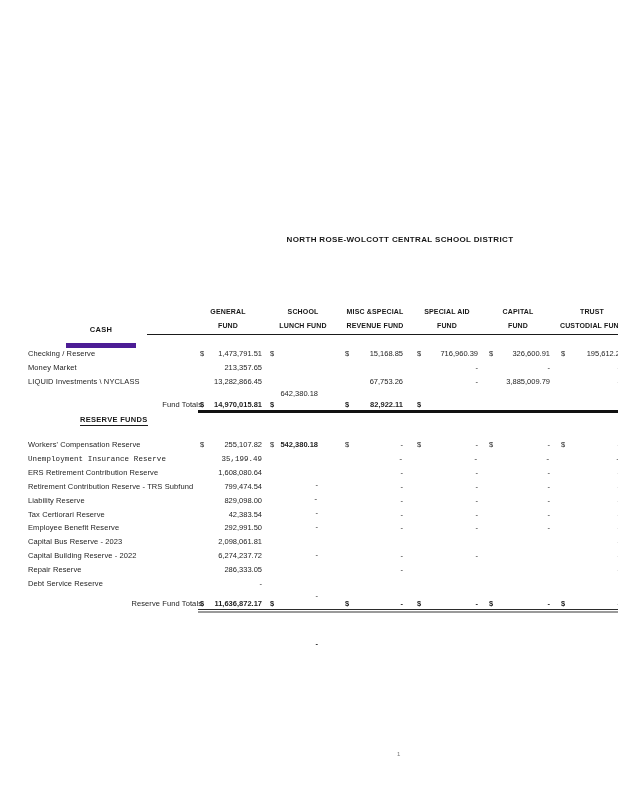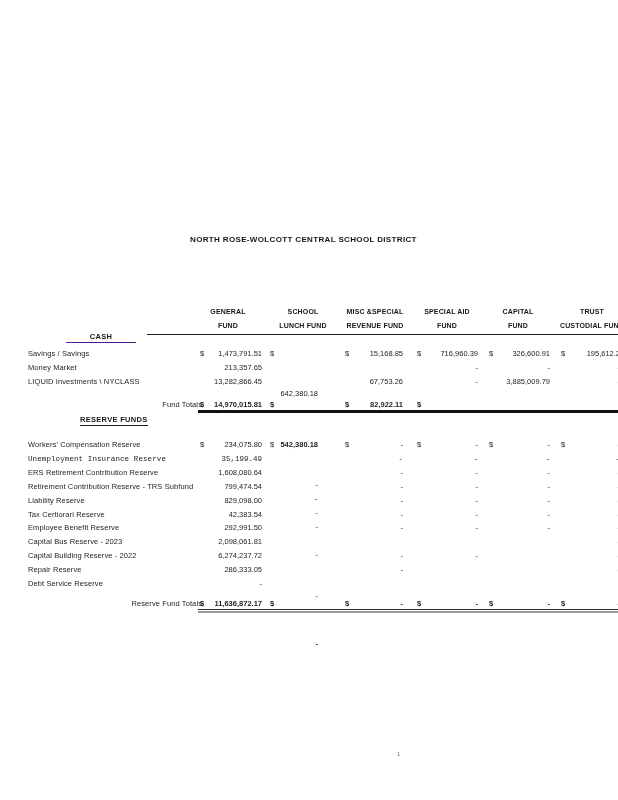--- a/index.html
+++ b/index.html
@@ -5,31 +5,31 @@
   html,body{margin:0;padding:0;background:#e8e8e8;}
   .page{
     position:relative;
     width:618px;height:800px;
     background:#ffffff;
     overflow:hidden;
     font-family:"Liberation Sans", sans-serif;
     color:#1e1e1e;
   }
   
-  .title-block{position:absolute;top:233px;left:190px;width:420px;}
+  .title-block{position:absolute;top:233px;left:190px;width:420px;text-align:center;}
   .title-line{font-size:8px;font-weight:bold;letter-spacing:.35px;line-height:14.5px;color:#171717;}
   
   .fh{position:absolute;top:305px;text-align:center;font-size:7px;font-weight:bold;line-height:13.5px;letter-spacing:.15px;color:#181818;white-space:nowrap;}
   .h0{left:196px;width:64px;}
   .h1{left:271px;width:64px;}
   .h2{left:337px;width:76px;}
   .h3{left:415px;width:64px;}
   .h4{left:486px;width:64px;}
   .h5{left:552px;width:80px;}
-  .cash-head{position:absolute;top:332px;left:66px;width:70px;text-align:center;font-size:7.5px;font-weight:bold;letter-spacing:.3px;border-bottom:1px solid #4c1d95;padding-bottom:1px;color:#181818;}
+  .cash-head{position:absolute;top:325px;left:66px;width:70px;text-align:center;font-size:7.5px;font-weight:bold;letter-spacing:.3px;border-bottom:5px solid #4c1d95;padding-bottom:9px;color:#181818;}
   .header-rule{position:absolute;top:334px;left:147px;right:0;height:1px;background:#1a1a1a;}
   
   .trow{position:absolute;left:0;right:0;height:11px;font-size:7.5px;line-height:10px;white-space:nowrap;}
   .lab{position:absolute;left:28px;letter-spacing:.1px;}
   .tlab{position:absolute;right:416px;font-weight:normal;letter-spacing:.1px;}
   .dol{position:absolute;}
   .val{position:absolute;text-align:right;}
   .d0{left:200px;} .d1{left:270px;} .d2{left:345px;} .d3{left:417px;} .d4{left:489px;} .d5{left:561px;}
   .v0{right:356px;} .v1{right:300px;margin-top:40px;} .v2{right:215px;margin-left:48px;} .v3{right:140px;} .v4{right:68px;} .v5{right:-2px;}
   .totals .val, .totals .dol{font-weight:bold;}
@@ -74,21 +74,21 @@
   </div>
   <div class="fh h5">
     <div>TRUST</div>
     <div>CUSTODIAL FUND</div>
   </div>
 
   <div class="header-rule"></div>
 
   <div id="cash-rows">
       <div class="trow" style="top: 349px;">
-        <span class="lab">Savings / Savings</span>
+        <span class="lab">Checking / Reserve</span>
         <span class="dol d0">$</span>
         <span class="val v0">1,473,791.51</span>
         <span class="dol d1">$</span>
         <span class="val v1">642,380.18</span>
         <span class="dol d2">$</span>
         <span class="val v2">15,168.85</span>
         <span class="dol d3">$</span>
         <span class="val v3">716,960.39</span>
         <span class="dol d4">$</span>
         <span class="val v4">326,600.91</span>
@@ -123,21 +123,21 @@
     </div>
 
   <div class="cash-totals-rule"></div>
 
   <div class="reserve-head">RESERVE FUNDS</div>
 
   <div id="reserve-rows">
       <div class="trow" style="top: 440px;">
         <span class="lab">Workers' Compensation Reserve</span>
         <span class="dol d0">$</span>
-        <span class="val v0">234,075.80</span>
+        <span class="val v0">255,107.82</span>
         <span class="dol d1">$</span>
         <span class="val v1">-</span>
         <span class="dol d2">$</span>
         <span class="val v2">-</span>
         <span class="dol d3">$</span>
         <span class="val v3">-</span>
         <span class="dol d4">$</span>
         <span class="val v4">-</span>
         <span class="dol d5">$</span>
         <span class="val v5">-</span>

